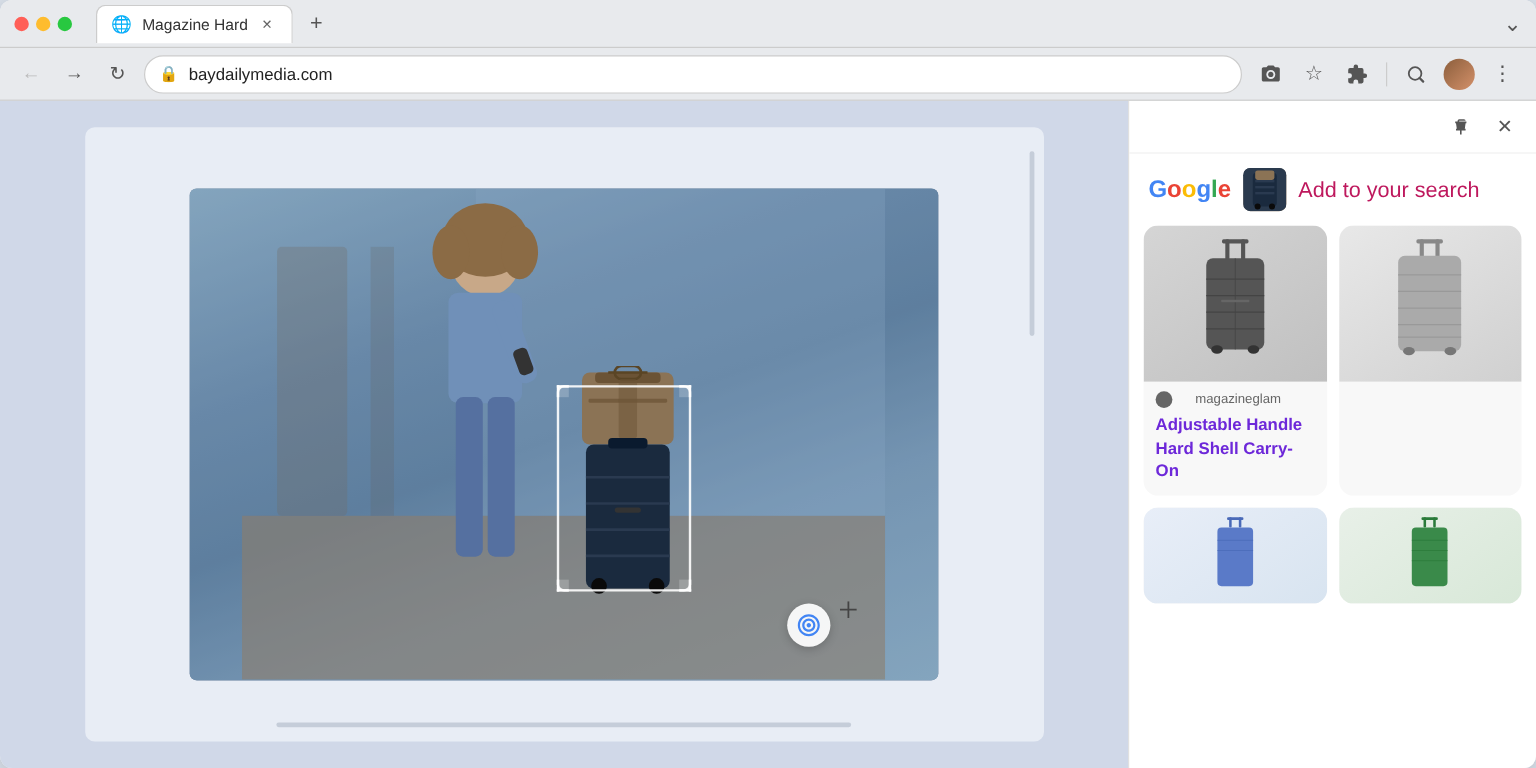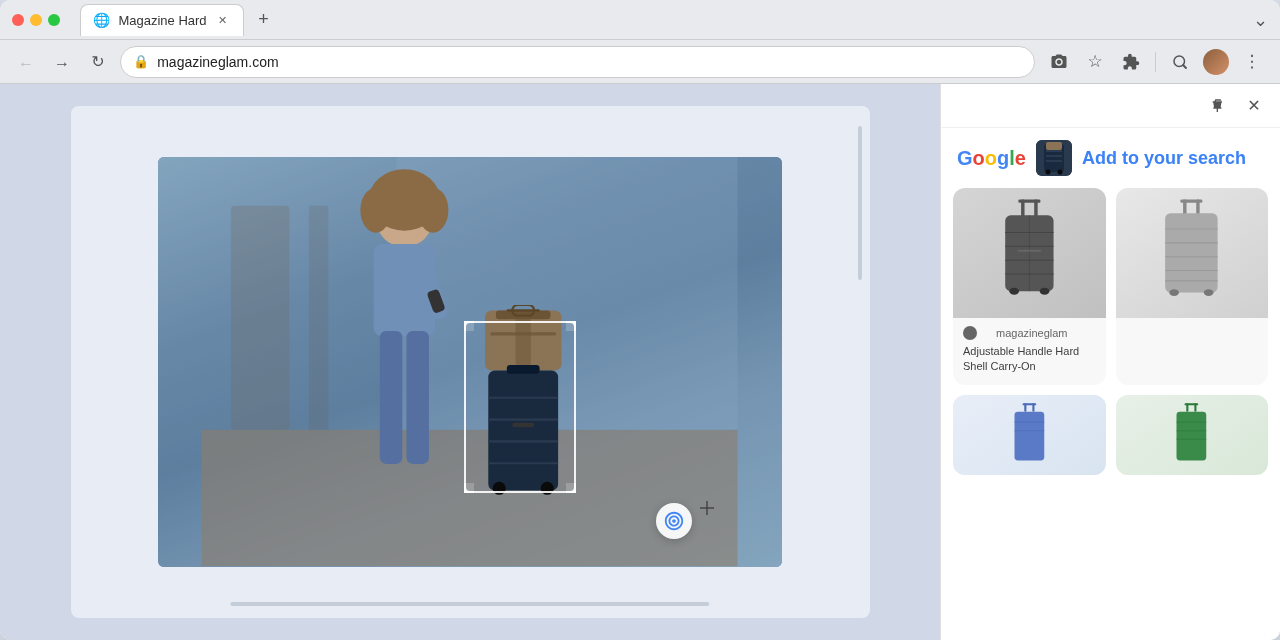--- a/index.html
+++ b/index.html
@@ -338,22 +338,22 @@
       width: 36px;
       height: 36px;
       border-radius: 6px;
       overflow: hidden;
       background: linear-gradient(135deg, #2a3a4e, #8B7355);
       flex-shrink: 0;
     }
 
     .search-title {
       font-size: 18px;
-      color: #3b82f6;
-      font-weight: 700;
+      color: #be185d;
+      font-weight: 400;
     }
 
     
     .products-grid {
       display: grid;
       grid-template-columns: 1fr 1fr;
       gap: 10px;
       padding: 0 12px 12px;
     }
 
@@ -402,24 +402,24 @@
       width: 14px;
       height: 14px;
       border-radius: 50%;
       flex-shrink: 0;
     }
     .source-name {
       font-size: 11px;
       color: #666;
     }
     .product-title {
-      font-size: 11px;
-      color: #404040;
+      font-size: 14px;
+      color: #6d28d9;
       line-height: 1.4;
-      font-weight: 400;
+      font-weight: 700;
     }
 
     
     .svg-suitcase {
       width: 70%;
       height: 85%;
     }
   </style>
 </head>
 <body>
@@ -442,21 +442,21 @@
       <div class="tab-expand">⌄</div>
     </div>
   </div>
 
   <div class="nav-bar">
     <div class="nav-btn disabled">←</div>
     <div class="nav-btn">→</div>
     <div class="nav-btn">↻</div>
     <div class="address-bar">
       <span class="address-lock">🔒</span>
-      <span class="address-text">magazineglam.com</span>
+      <span class="address-text">baydailymedia.com</span>
     </div>
     <div class="nav-actions">
       <div class="nav-action-btn">
 
         <svg width="18" height="18" viewBox="0 0 24 24" fill="none">
           <path d="M9 2L7.17 4H4C2.9 4 2 4.9 2 6v12c0 1.1.9 2 2 2h16c1.1 0 2-.9 2-2V6c0-1.1-.9-2-2-2h-3.17L15 2H9zm3 15c-2.76 0-5-2.24-5-5s2.24-5 5-5 5 2.24 5 5-2.24 5-5 5zm0-8c-1.66 0-3 1.34-3 3s1.34 3 3 3 3-1.34 3-3-1.34-3-3-3z" fill="#555"></path>
         </svg>
       </div>
       <div class="nav-action-btn">☆</div>
       <div class="nav-action-btn">

